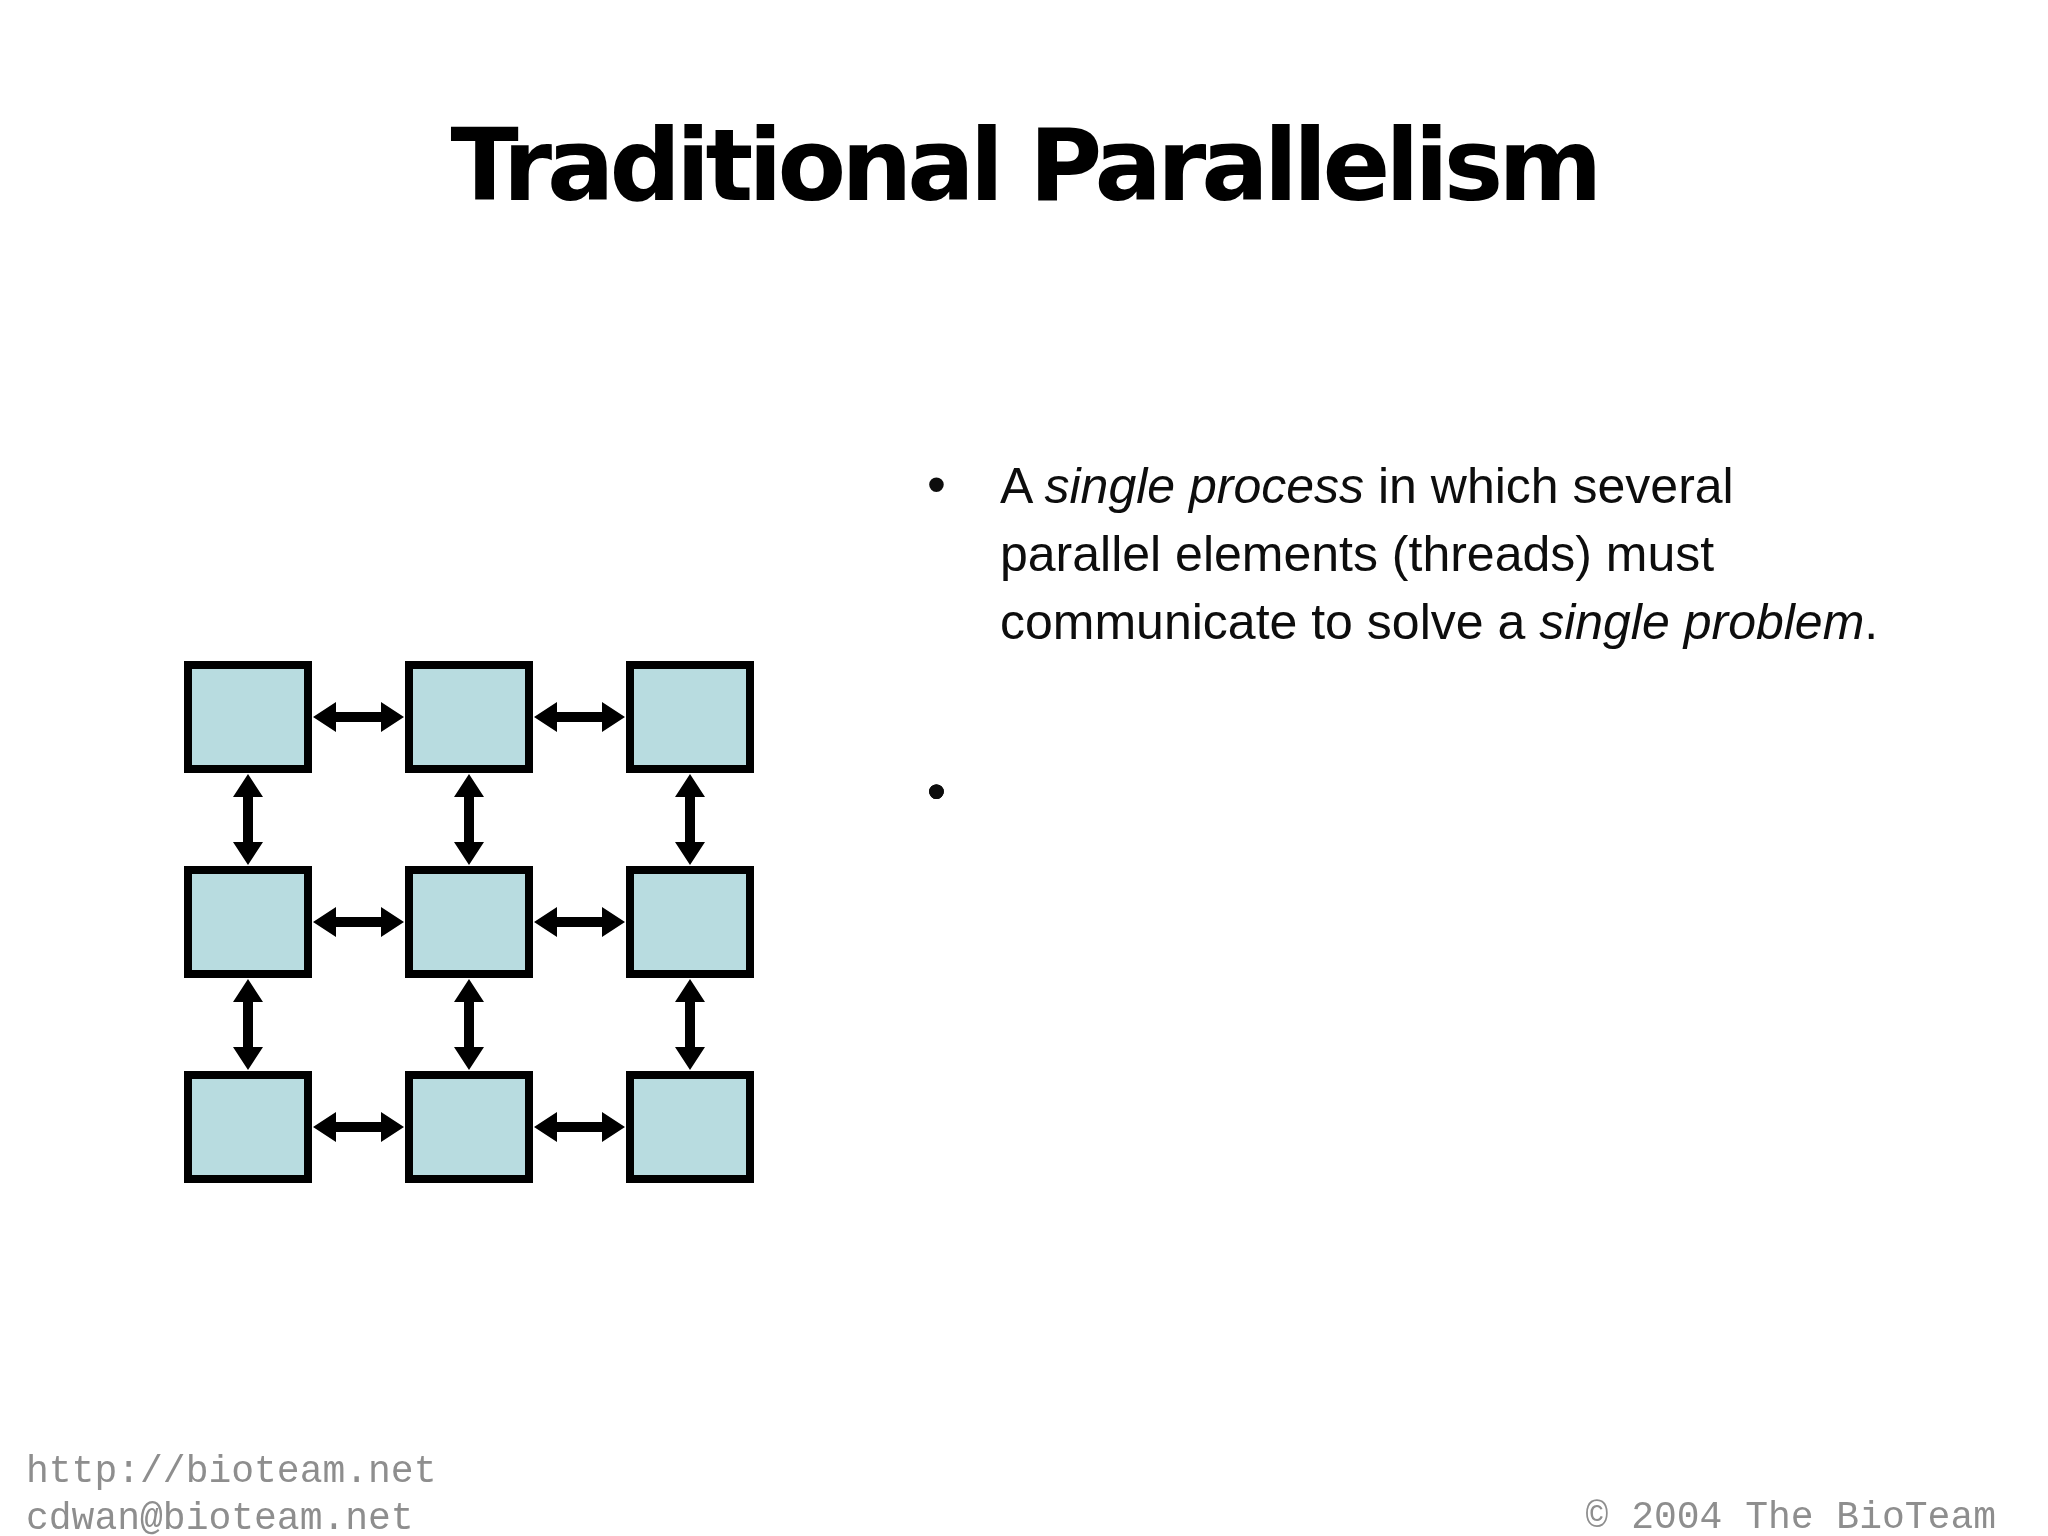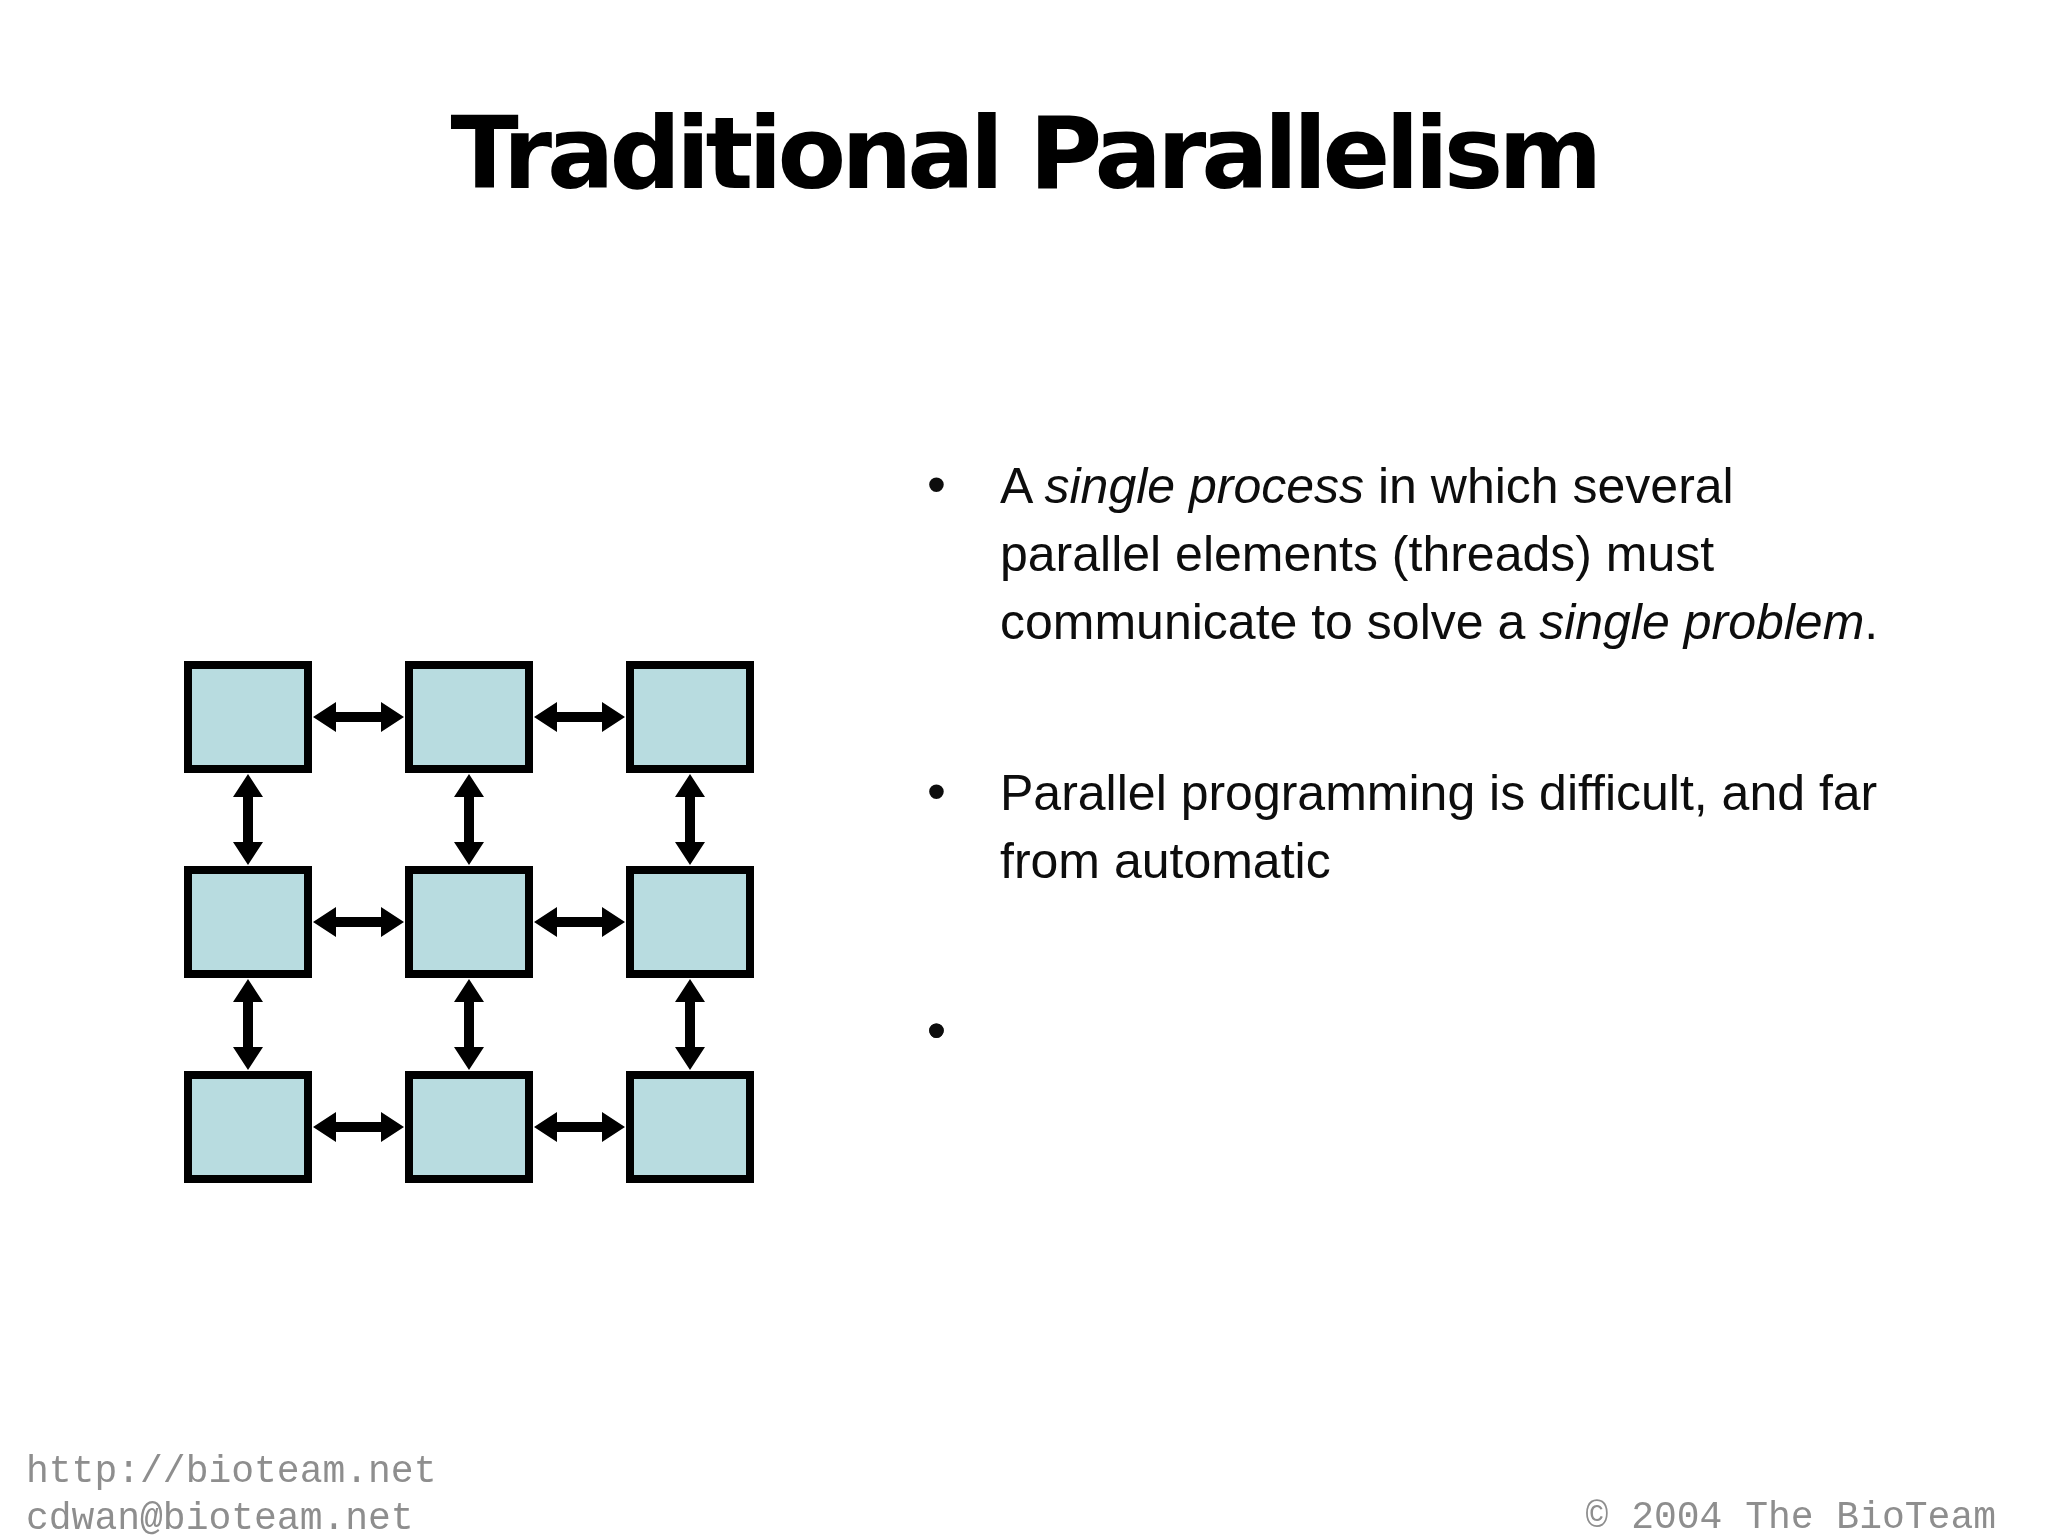--- a/index.html
+++ b/index.html
@@ -9,21 +9,21 @@
     height: 1536px;
     background: #ffffff;
     overflow: hidden;
     font-family: "Liberation Sans", sans-serif;
   }
 
   
   .title {
     position: absolute;
     left: 0; right: 0; top: 85px;
-    margin: 4px;
+    margin: 16px;
     text-align: center;
     font-family: "DejaVu Sans", sans-serif;
     font-weight: bold;
     font-size: 100px;
     line-height: 130px;
     letter-spacing: -5px;
     color: #000000;
     white-space: nowrap;
   }
 
@@ -113,22 +113,21 @@
       <polygon points="319,144 304,167 314,167 314,212 304,212 319,235 334,212 324,212 324,167 334,167" fill="#000000"></polygon>
       <polygon points="319,349 304,372 314,372 314,417 304,417 319,440 334,417 324,417 324,372 334,372" fill="#000000"></polygon>
       <polygon points="540,144 525,167 535,167 535,212 525,212 540,235 555,212 545,212 545,167 555,167" fill="#000000"></polygon>
       <polygon points="540,349 525,372 535,372 535,417 525,417 540,440 555,417 545,417 545,372 555,372" fill="#000000"></polygon>
     </svg>
 
   <ul class="bullets">
     <li><span class="dot">•</span><span class="bt"><span>A </span><span class="it">single process</span><span> in which several
 parallel elements (threads) must
 communicate to solve a </span><span class="it">single problem</span><span>.</span></span></li>
-    <li><span class="dot">•</span><span class="bt"><span>Parallel programming is difficult, and far
-from automatic</span></span></li>
+    <li><span class="dot">•</span></li>
     <li><span class="dot">•</span></li>
     <li><span class="dot">•</span></li>
   </ul>
 
   <div class="footer-left" style="color: rgb(142, 142, 142);">
     <div>http://bioteam.net</div>
     <div>cdwan@bioteam.net</div>
   </div>
 
   <div class="footer-right" style="color: rgb(142, 142, 142);">© 2004 The BioTeam</div>

